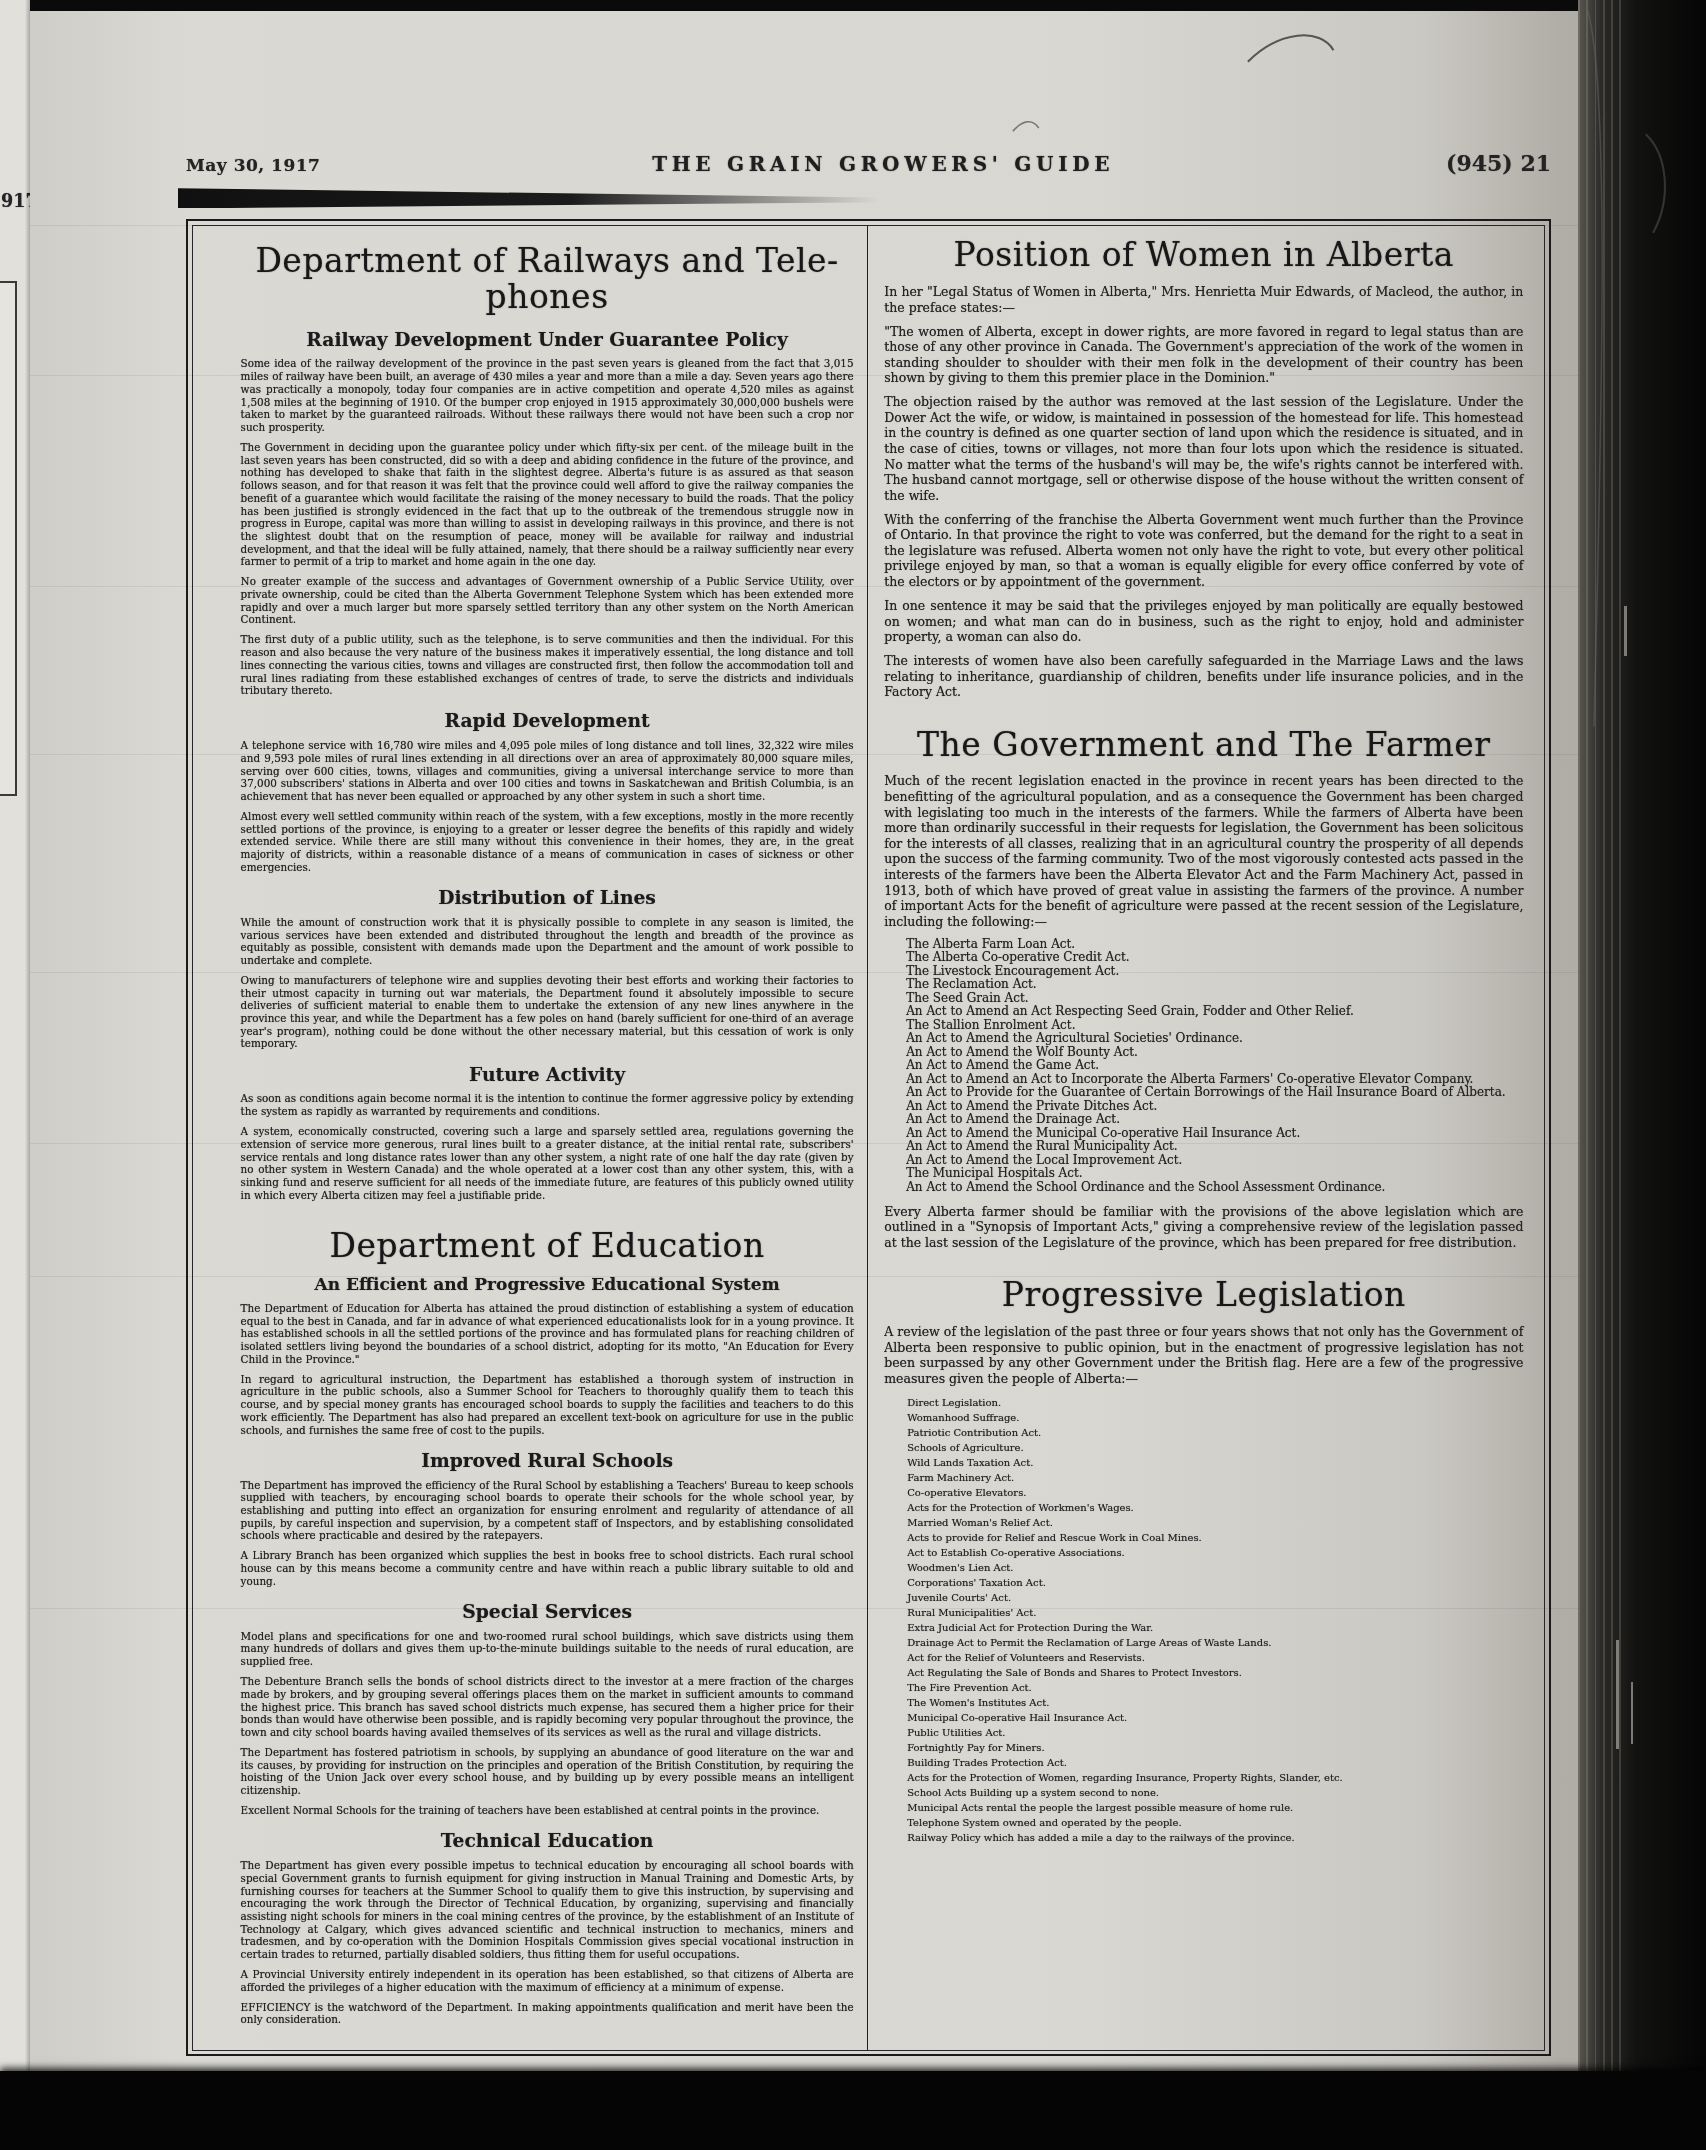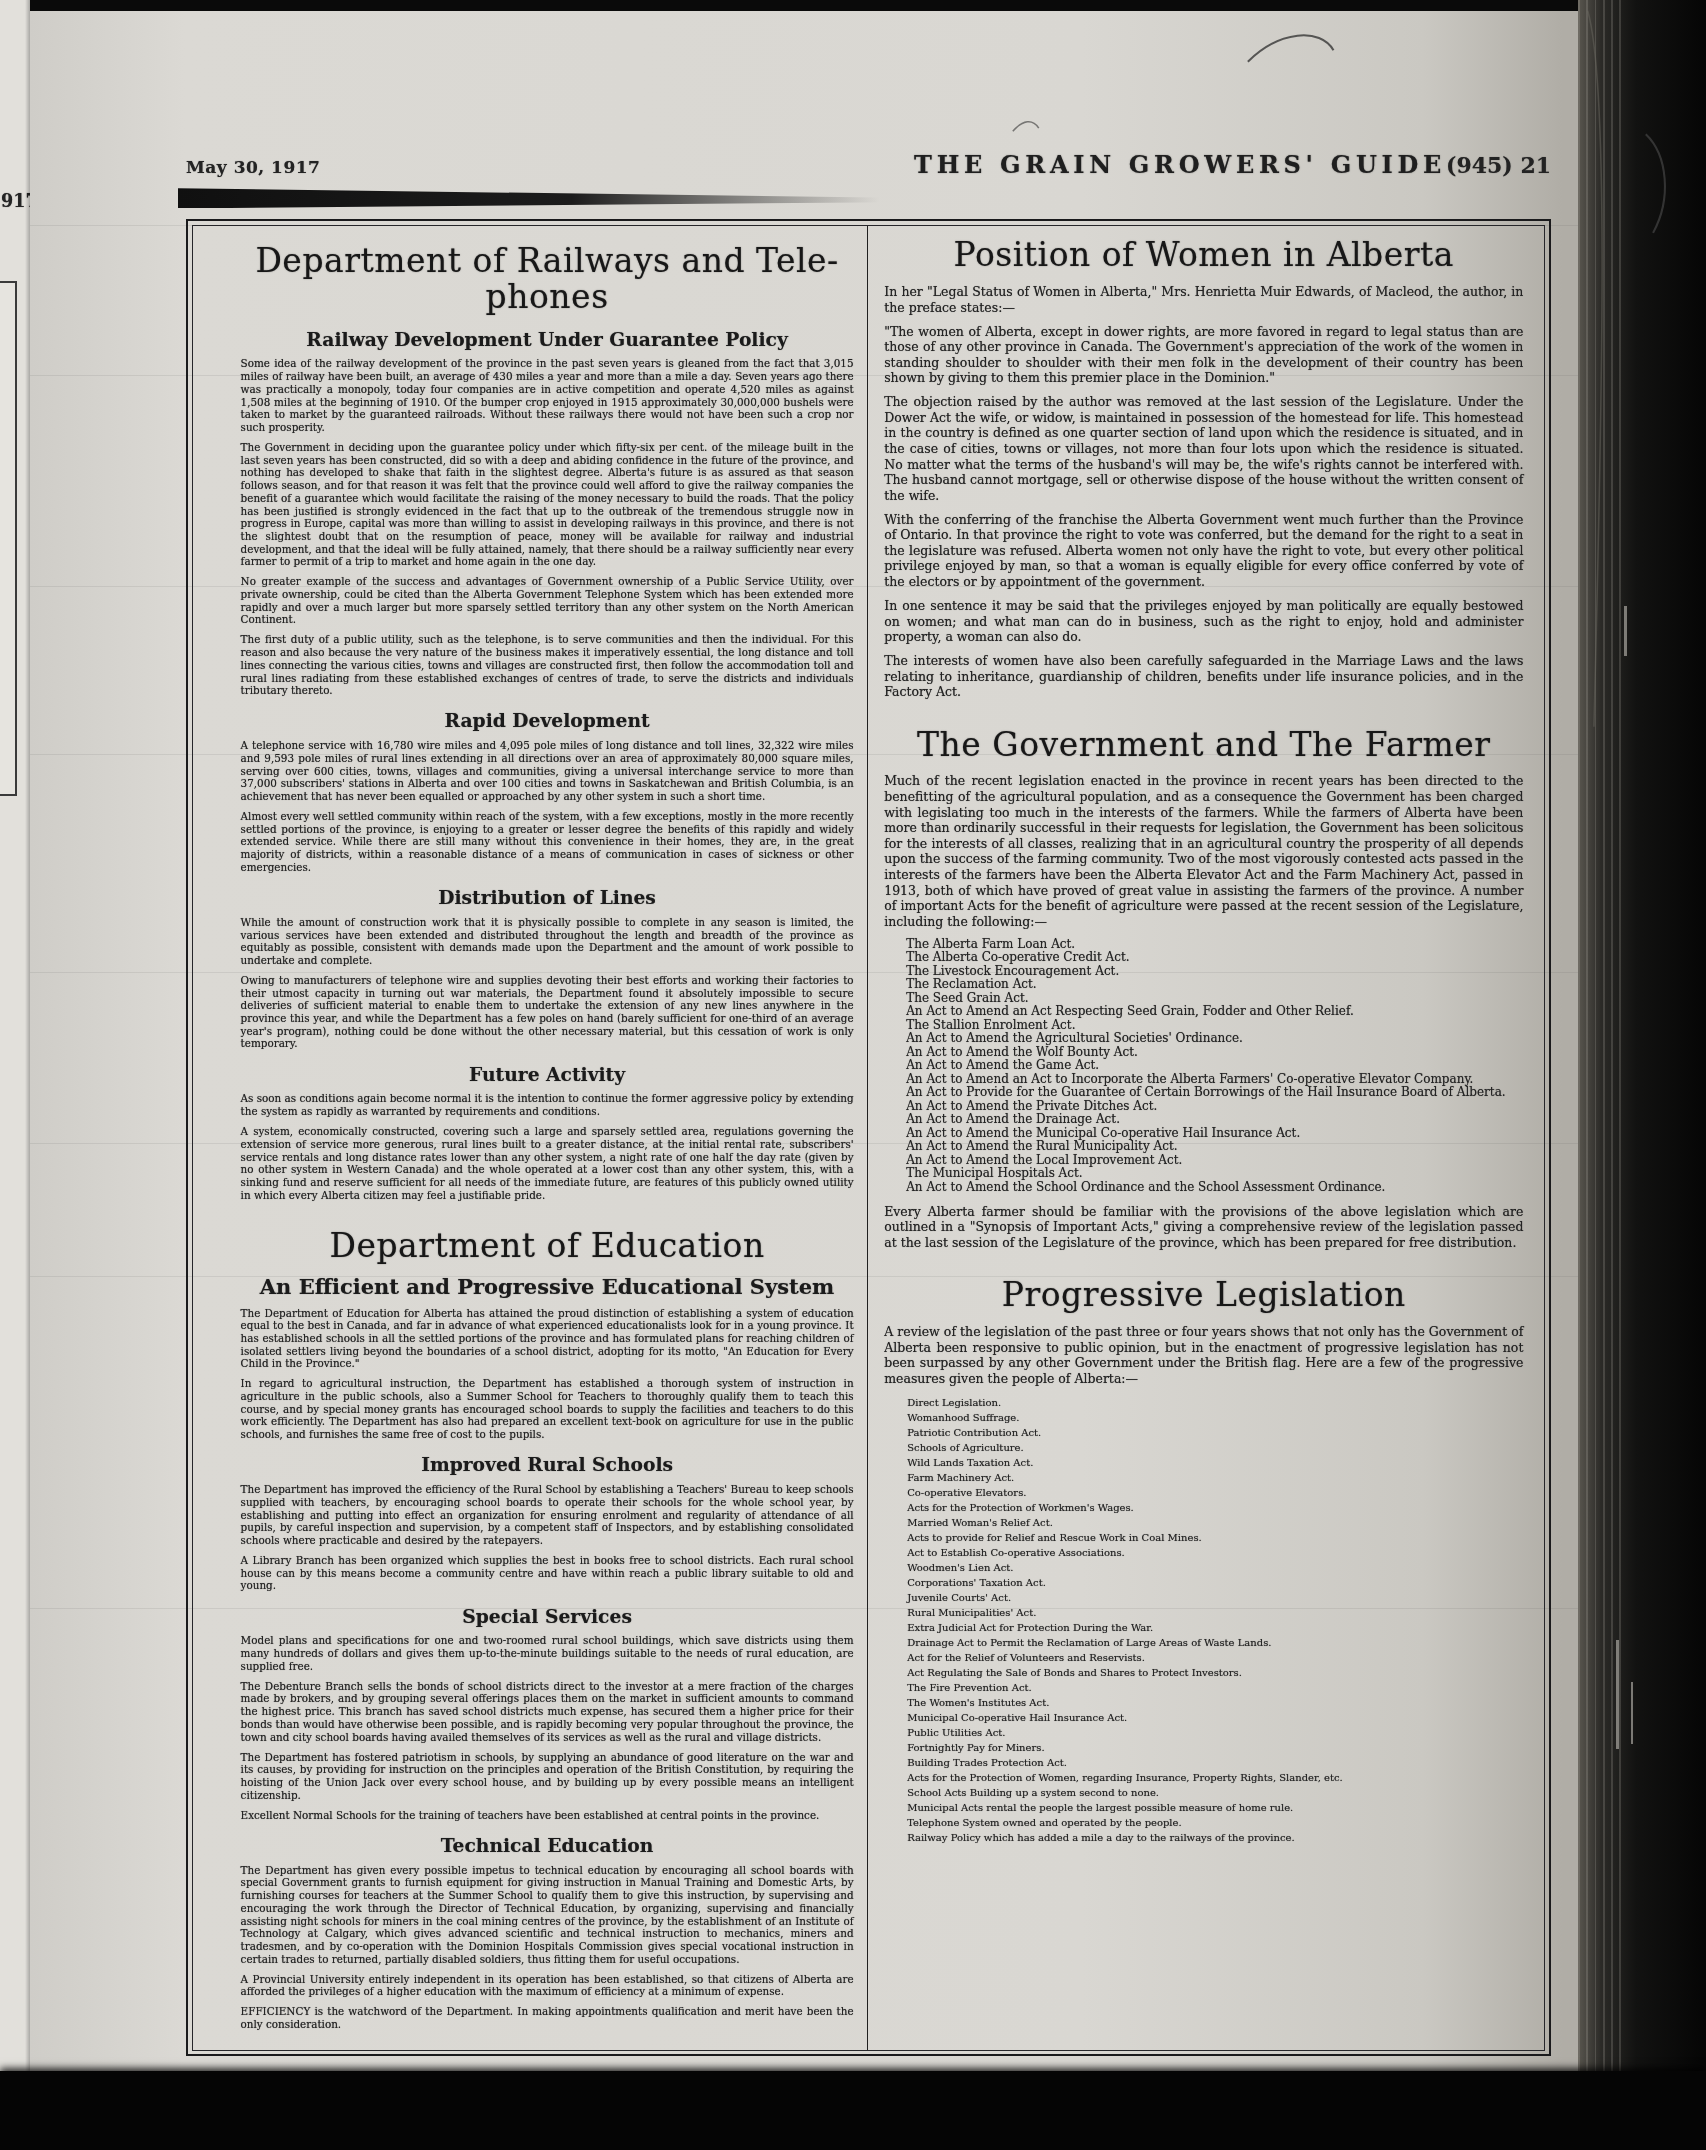--- a/index.html
+++ b/index.html
@@ -20,21 +20,21 @@
 
   
   .paper{position:absolute;left:30px;top:11.4px;width:1548px;height:2074px;
          background:linear-gradient(to right,#cfcdc8 0%,#dbd9d4 10%,#d9d7d2 68%,#cac8c2 90%,#b0ada6 99%);
          overflow:hidden;}
   .hline{position:absolute;left:0;width:100%;height:1px;background:rgba(70,70,70,.10);}
 
   
   .masthead{position:absolute;left:156px;top:139px;width:1365px;display:flex;align-items:baseline;}
   .mh-date{font-weight:bold;font-size:17px;letter-spacing:0.5px;color:#232323;text-shadow:0 0 1px rgba(30,30,30,.55);}
-  .mh-title{flex:1;text-align:right;font-weight:bold;font-size:24px;letter-spacing:4.7px;color:#1f1f1f;
+  .mh-title{flex:1;text-align:center;font-weight:bold;font-size:20px;letter-spacing:4.7px;color:#1f1f1f;
             text-shadow:0 0 1.3px rgba(25,25,25,.6);}
   .mh-page{font-weight:bold;font-size:22px;color:#232323;text-shadow:0 0 1px rgba(30,30,30,.55);}
 
   
   .ink-wedge{position:absolute;left:148px;top:175px;width:716px;height:22px;
              background:linear-gradient(to right,#101010 0%,#1c1c1c 55%,rgba(30,30,30,0) 98%);
              clip-path:polygon(0 8%,100% 52%,100% 72%,0 100%);}
 
   
   .frame{position:absolute;left:156px;top:208px;width:1365px;height:1837px;
@@ -44,21 +44,21 @@
   .col{box-sizing:border-box;}
   .col.left{width:675px;border-right:1px solid #202020;padding:13.5px 13px 0 48px;}
   .col.right{flex:1;padding:8.3px 21px 0 16.6px;}
 
   .big-title{font-weight:normal;font-size:33px;line-height:1.1;text-align:center;letter-spacing:0.5px;
              color:#171717;text-shadow:0 0 1.3px rgba(25,25,25,.55);margin:3.1px 0 10.4px;}
   .big-title span{display:block;}
   .gap-top{margin-top:27px;}
   .subhead{font-weight:bold;font-size:18.7px;line-height:1.15;text-align:center;color:#1b1b1b;
            text-shadow:0 0 1px rgba(25,25,25,.5);margin:13.5px 0 7.3px;}
-  .subtitle{font-size:21px;margin-top:3px;}
+  .subtitle{font-size:17px;margin-top:3px;}
 
   .paras p,.para{margin:0 0 7.3px;text-align:justify;color:#232323;
           text-shadow:0 0 0.7px rgba(30,30,30,.65);}
   .col.left .paras p{font-size:10.4px;line-height:12.7px;}
   .col.right .paras p,.col.right .para{font-size:12.5px;line-height:15.6px;margin-bottom:8.3px;}
 
   .acts{margin:2.1px 0 9.3px 22px;}
   .act-item{font-size:12px;line-height:13.5px;padding-left:37px;text-indent:-37px;color:#242424;
             text-shadow:0 0 0.7px rgba(30,30,30,.6);}
   .measures{margin:4.2px 0 0 23px;}

